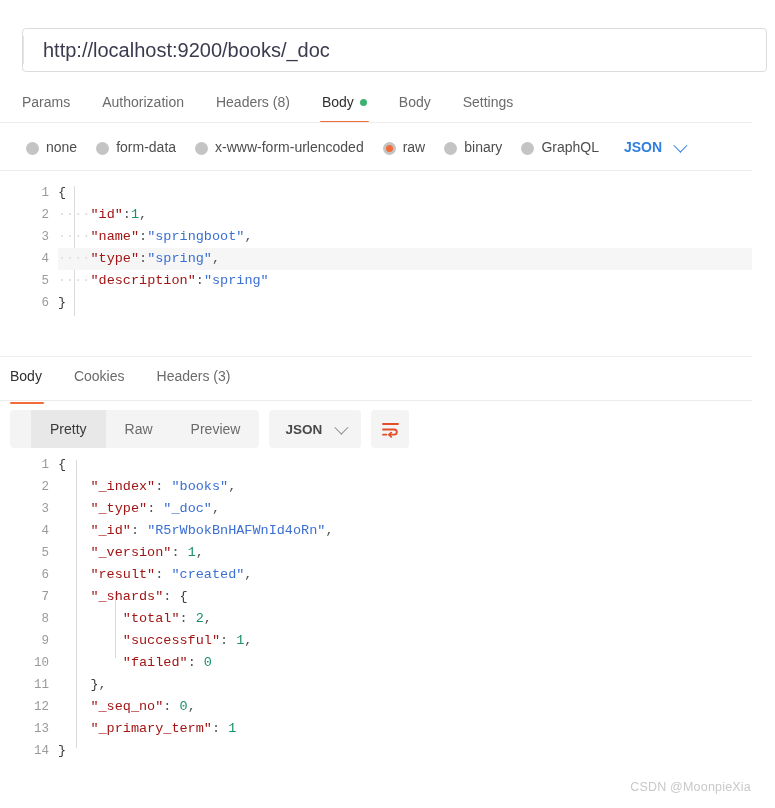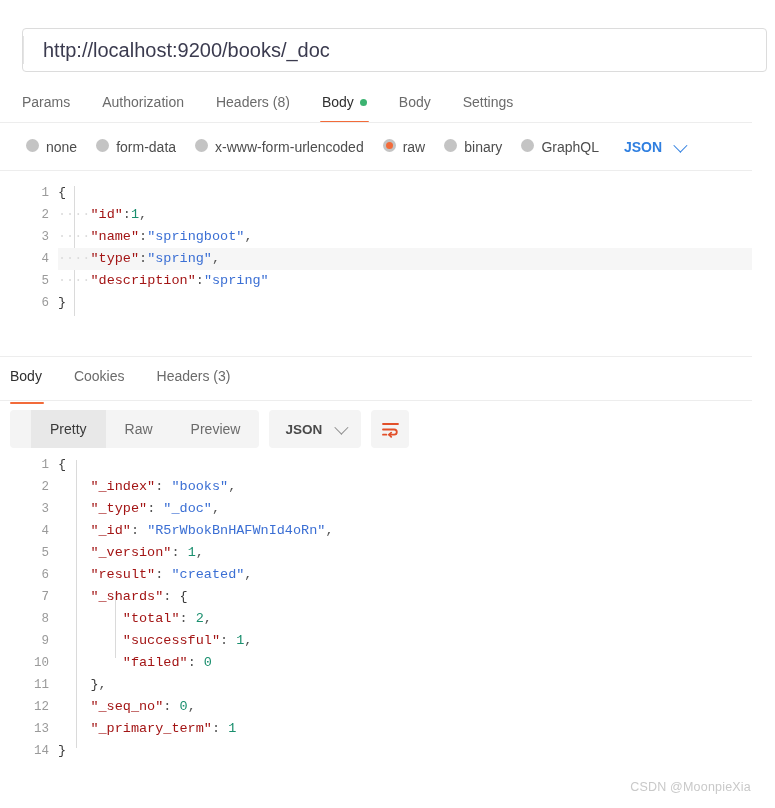--- a/index.html
+++ b/index.html
@@ -55,21 +55,21 @@
 
   .hr {
     position: absolute; left: 0; width: 752px; height: 1px; background: #ededed;
   }
 
   
   .radio-row {
     position: absolute; left: 26px; top: 136px; height: 22px;
     display: flex; align-items: center; gap: 5px;
   }
-  .radio-opt { display: flex; align-items: flex-start; gap: 7px; margin-right: 14px; cursor: pointer; }
+  .radio-opt { display: flex; align-items: flex-end; gap: 7px; margin-right: 14px; cursor: pointer; }
   .radio-dot {
     width: 13px; height: 13px; border-radius: 50%; background: #c4c4c4; flex: none;
     position: relative;
   }
   .radio-opt.sel .radio-dot { background: #c4c4c4; }
   .radio-opt.sel .radio-dot::after {
     content:""; position:absolute; left:3px; top:3px; width:7px; height:7px;
     border-radius:50%; background:#f26b3a;
   }
   .radio-label { font-size: 14px; color: #4d4d4d; white-space: nowrap; }

